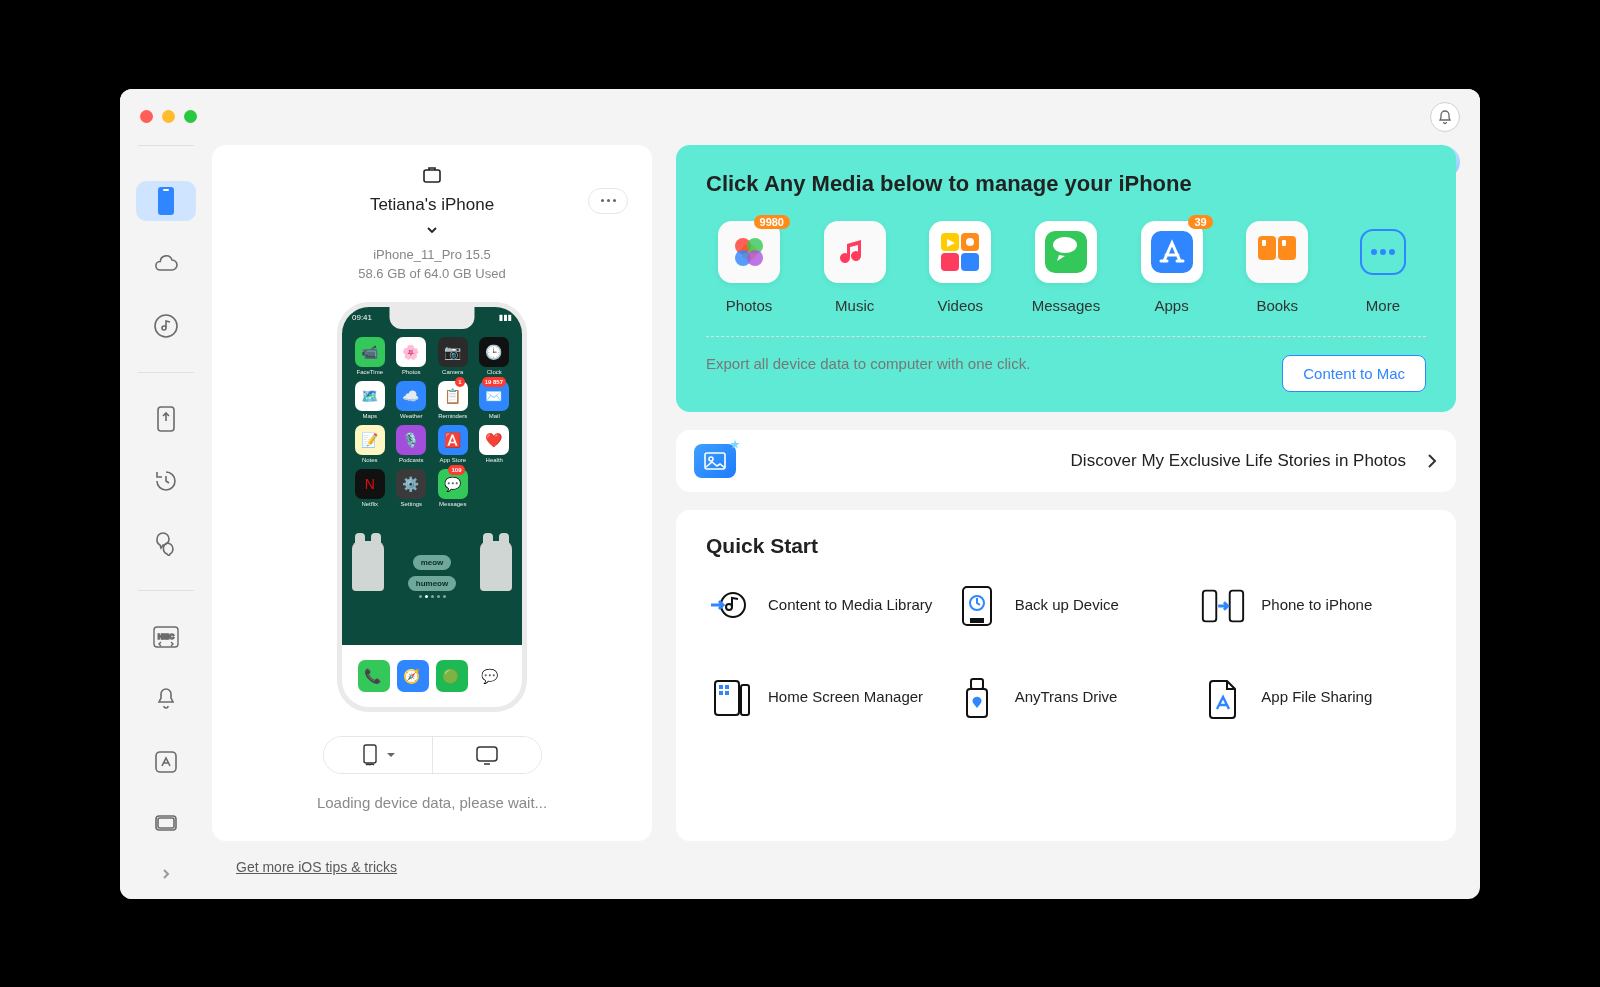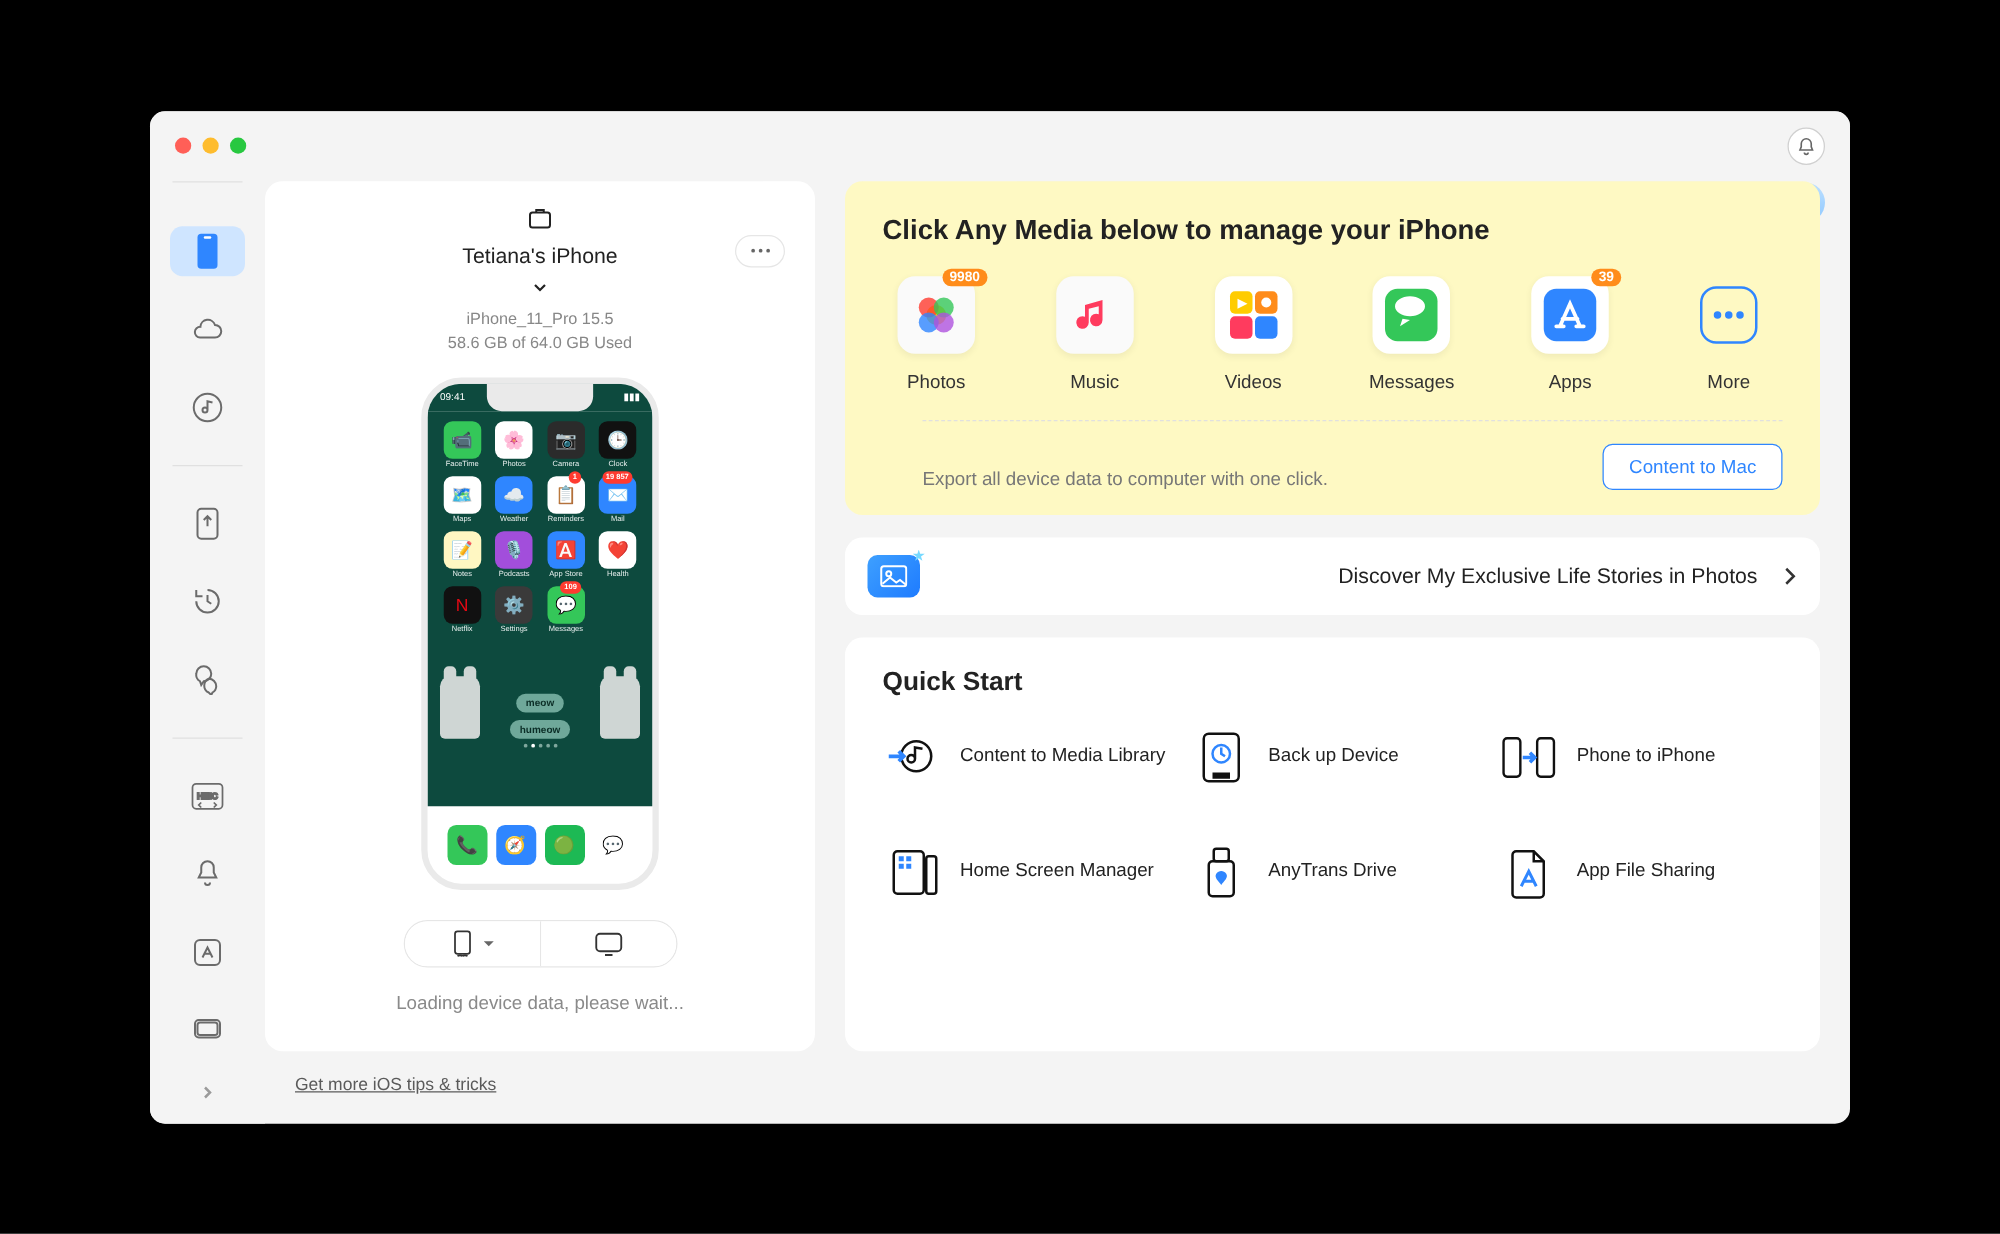--- a/index.html
+++ b/index.html
@@ -54,28 +54,28 @@
 .phone-dots span { width: 3px; height: 3px; background: #7fa79d; border-radius: 50%; }
 .phone-dots span.on { background: #fff; }
 .dock { height: 50px; background: rgba(255,255,255,0.15); margin: 6px; border-radius: 12px; display: flex; align-items: center; justify-content: space-around; padding: 0 6px; }
 .dock .app-ic { width: 32px; height: 32px; }
 .device-actions { margin-top: 24px; display: flex; border: 1px solid #e6e6e6; border-radius: 22px; overflow: hidden; }
 .dev-act-btn { width: 108px; height: 36px; background: #fff; display: flex; align-items: center; justify-content: center; cursor: pointer; color: #333; gap: 6px; }
 .dev-act-sep { width: 1px; background: #e6e6e6; }
 .device-status { margin-top: 20px; color: #8a8a8a; font-size: 15px; }
 
 .main-card { flex: 1; display: flex; flex-direction: column; gap: 18px; min-width: 0; }
-.panel { background: #fef9c3; border-radius: 14px; padding: 26px 30px 20px; }
+.panel { background: #5eead4; border-radius: 14px; padding: 26px 30px 20px; }
 .panel-head { font-size: 22px; font-weight: 600; color: #222; margin-bottom: 24px; }
 .media-row { display: flex; justify-content: space-between; gap: 6px; }
 .media-item { display: flex; flex-direction: column; align-items: center; gap: 14px; cursor: pointer; position: relative; width: 86px; text-align: right; }
 .media-icon { width: 62px; height: 62px; border-radius: 14px; display: flex; align-items: center; justify-content: center; box-shadow: 0 2px 6px rgba(0,0,0,0.06); background: #fff; font-size: 28px; position: relative; }
 .media-lbl { font-size: 15px; color: #333; }
 .badge { position: absolute; top: -6px; right: -10px; background: #ff8c1a; color: #fff; font-size: 11px; font-weight: 600; border-radius: 10px; padding: 1px 6px; }
-.export-row { display: flex; align-items: flex-end; justify-content: space-between; margin-top: 22px; padding-top: 18px; border-top: 1px dashed #e0e0e0; margin-left: 32px; }
+.export-row { display: flex; align-items: flex-start; justify-content: space-between; margin-top: 22px; padding-top: 18px; border-top: 1px dashed #e0e0e0; }
 .export-label { color: #777; font-size: 15px; }
 .export-btn { border: 1.5px solid #2f86ff; color: #2f86ff; background: #fff; border-radius: 8px; padding: 9px 20px; font-size: 15px; cursor: pointer; font-weight: 500; }
 .promo { background: #fff; border-radius: 14px; padding: 14px 18px; display: flex; align-items: center; gap: 20px; cursor: pointer; }
 .promo-icon { width: 42px; height: 34px; border-radius: 8px; background: linear-gradient(135deg,#3ea0ff,#1e7bff); display: flex; align-items: center; justify-content: center; color: #fff; position: relative; }
 .promo-icon::after { content: ""; position: absolute; top: -4px; right: -4px; width: 10px; height: 10px; background: #77d9ff; clip-path: polygon(50% 0,61% 35%,98% 35%,68% 57%,79% 91%,50% 70%,21% 91%,32% 57%,2% 35%,39% 35%); }
 .promo-text { flex: 1; text-align: right; font-size: 17px; font-weight: 500; color: #222; }
 .qs-panel { background: #fff; border-radius: 14px; padding: 24px 30px 10px; flex: 1; }
 .qs-title { font-size: 21px; font-weight: 600; color: #222; margin-bottom: 24px; }
 .qs-grid { display: grid; grid-template-columns: repeat(3, 1fr); gap: 44px 20px; }
 .qs-item { display: flex; align-items: center; gap: 14px; cursor: pointer; }
@@ -398,20 +398,31 @@
                   <div class="media-icon">
                     <svg width="50" height="50" viewBox="0 0 50 50">
                       <rect x="4" y="4" width="42" height="42" rx="10" fill="#2f86ff"></rect>
                       <path d="M17 34l8-18 8 18M19 28h12M14 34h6M30 34h6" stroke="#fff" stroke-width="3" stroke-linecap="round" fill="none"></path>
                     </svg>
                     <div class="badge">39</div>
                   </div>
                   <div class="media-lbl">Apps</div>
                 </div>
                 <div class="media-item">
+                  <div class="media-icon" style="background: rgb(250, 250, 250);">
+                    <svg width="46" height="40" viewBox="0 0 46 40">
+                      <rect x="4" y="4" width="18" height="24" rx="4" fill="#ff8c1a"></rect>
+                      <rect x="24" y="4" width="18" height="24" rx="4" fill="#ff8c1a"></rect>
+                      <rect x="8" y="8" width="4" height="6" rx="1" fill="#fff"></rect>
+                      <rect x="28" y="8" width="4" height="6" rx="1" fill="#fff"></rect>
+                    </svg>
+                  </div>
+                  <div class="media-lbl">Books</div>
+                </div>
+                <div class="media-item">
                   <div class="media-icon" style="box-shadow: none; background: transparent;">
                     <svg width="50" height="50" viewBox="0 0 50 50">
                       <rect x="3" y="3" width="44" height="44" rx="12" fill="none" stroke="#2f86ff" stroke-width="2"></rect>
                       <circle cx="16" cy="25" r="3" fill="#2f86ff"></circle>
                       <circle cx="25" cy="25" r="3" fill="#2f86ff"></circle>
                       <circle cx="34" cy="25" r="3" fill="#2f86ff"></circle>
                     </svg>
                   </div>
                   <div class="media-lbl">More</div>
                 </div>

